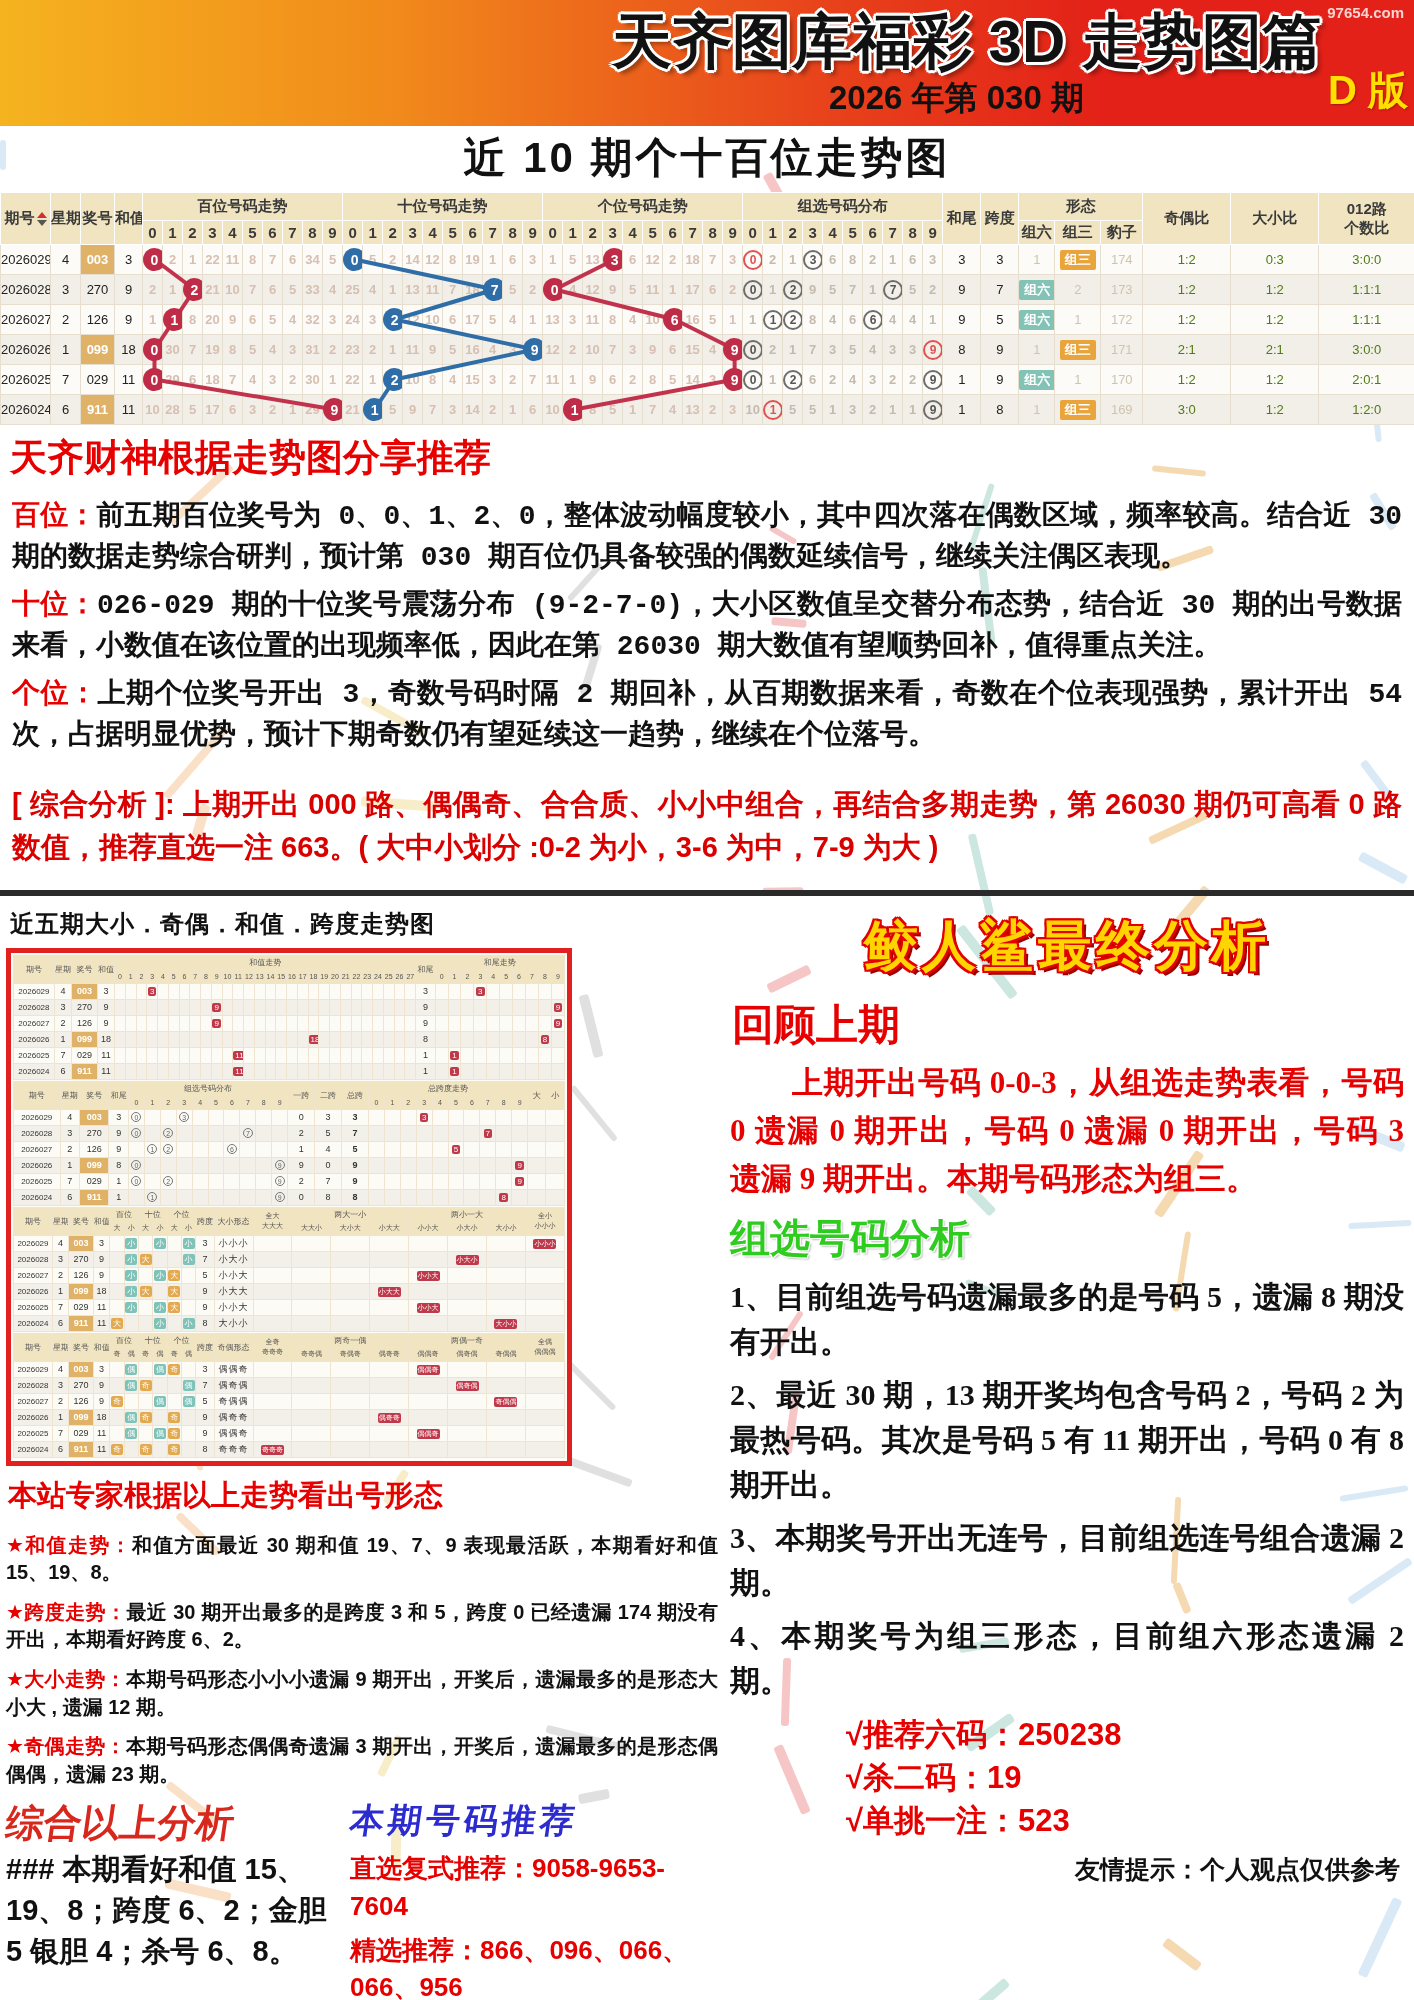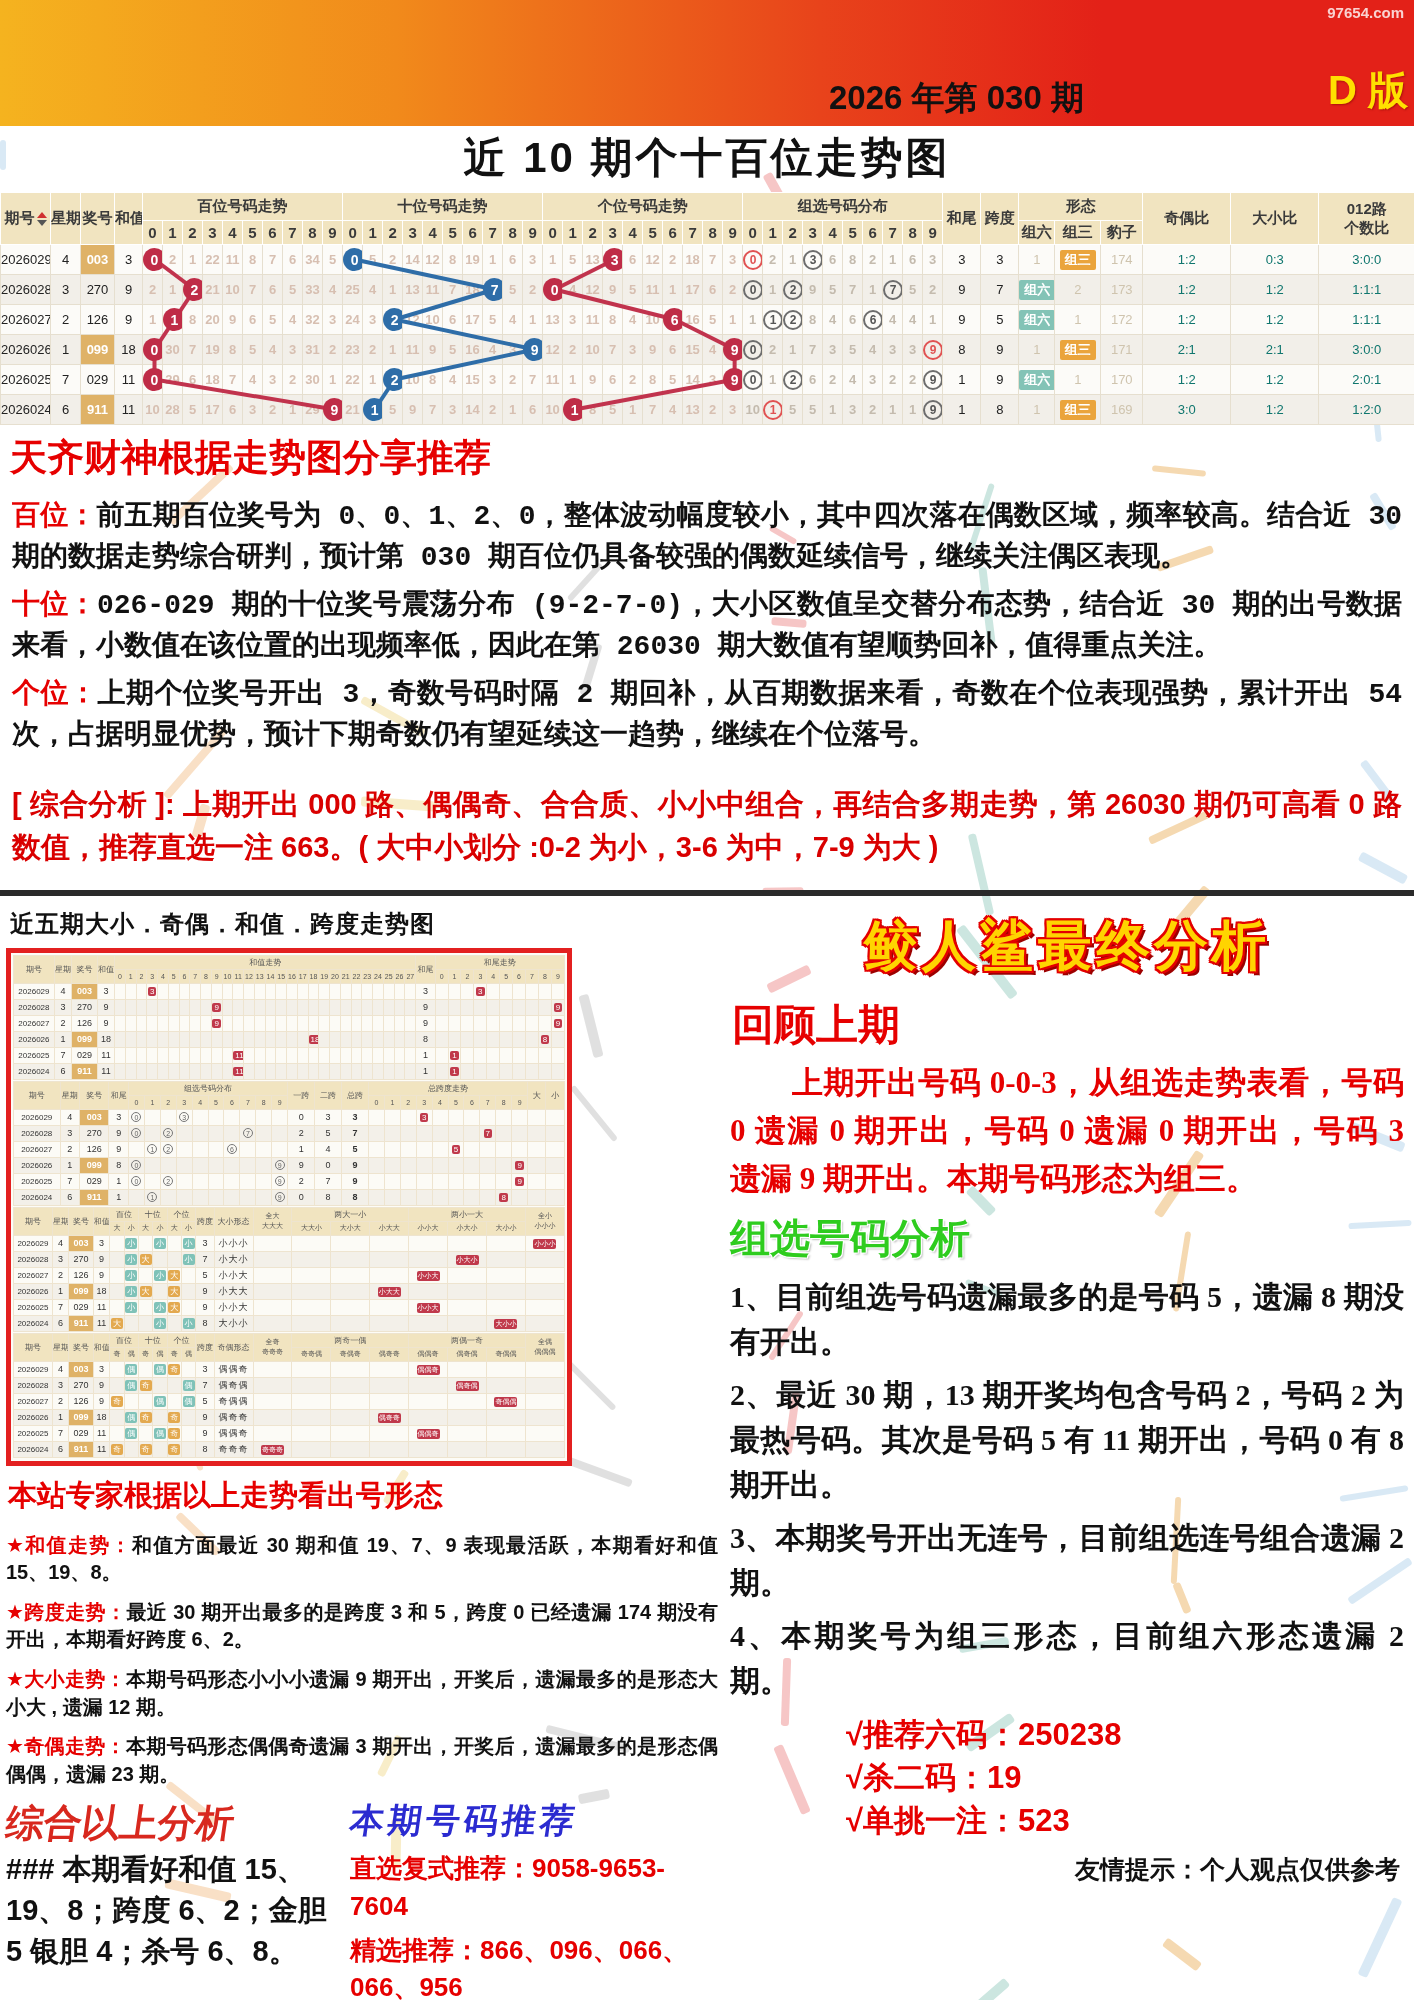--- a/index.html
+++ b/index.html
@@ -31,21 +31,21 @@
   table.main thead th.nh { font-size:15px; height:24px; }
   table.main tbody tr:nth-child(odd) td { background:#fcfbf8; }
   table.main tbody tr:nth-child(even) td { background:#f2efe9; }
   table.main td { height:30px; font-size:13px; }
   td.c-issue { font-size:16px; color:#222; }
   td.c-week, td.c-sum, td.c-tail, td.c-span { font-size:16px; color:#222; }
   td.c-num { font-size:15px; color:#222; }
   td.c-num.hl { background:#dfb267 !important; color:#fff; font-weight:bold; }
   td.m { color:#d7bfb1; font-weight:bold; }
   td.zm { color:#c4bbae; }
-  td.c-r { font-size:15px; color:#0f766e; }
+  td.c-r { font-size:15px; color:#4d7c0f; }
   td.sh { font-size:13px; color:#cfc4ae; }
   .dot { display:inline-flex; align-items:center; justify-content:center; width:23px; height:23px; border-radius:50%; color:#fff; font-weight:bold; font-size:14px; position:relative; z-index:2; }
   .dot.bai, .dot.ge { background:#bf2c47; }
   .dot.shi { background:#2e6da8; }
   .ring { display:inline-flex; align-items:center; justify-content:center; width:20px; height:20px; border-radius:50%; border:2px solid #6d6d6d; color:#555; font-size:12px; font-weight:bold; background:transparent; }
   .ring.red { border-color:#e05252; color:#e05252; }
   .badge { display:inline-block; padding:1px 5px; border-radius:2px; color:#fff; font-size:13px; font-weight:bold; }
   .badge.b3 { background:#eaa43c; }
   .badge.b6 { background:#83c3b6; }
   .sort { display:inline-flex; flex-direction:column; vertical-align:middle; margin-left:2px; }
@@ -178,20 +178,21 @@
       <i style="left:582px;top:558px;width:6px;height:48px;background:#d8d8d8;transform:rotate(42deg)"></i>
       <i style="left:779px;top:871px;width:8px;height:41px;background:#f4b8b8;transform:rotate(89deg)"></i>
       <i style="left:976px;top:1184px;width:10px;height:34px;background:#bfe0d8;transform:rotate(136deg)"></i>
       <i style="left:1173px;top:1497px;width:6px;height:87px;background:#f3cf9d;transform:rotate(3deg)"></i>
     </div>
 
   <div class="layer">
 
     <div class="banner">
       <span class="watermark">97654.com</span>
+      <div class="main-title">天齐图库福彩 3D 走势图篇</div>
       <div class="sub-title">2026 年第 030 期</div>
       <div class="edition">D 版</div>
     </div>
 
     <div class="s1-title">近 10 期个十百位走势图</div>
     <div class="table-wrap">
       <table class="main">
           <colgroup>
             <col style="width:50px">
             <col style="width:30px">

